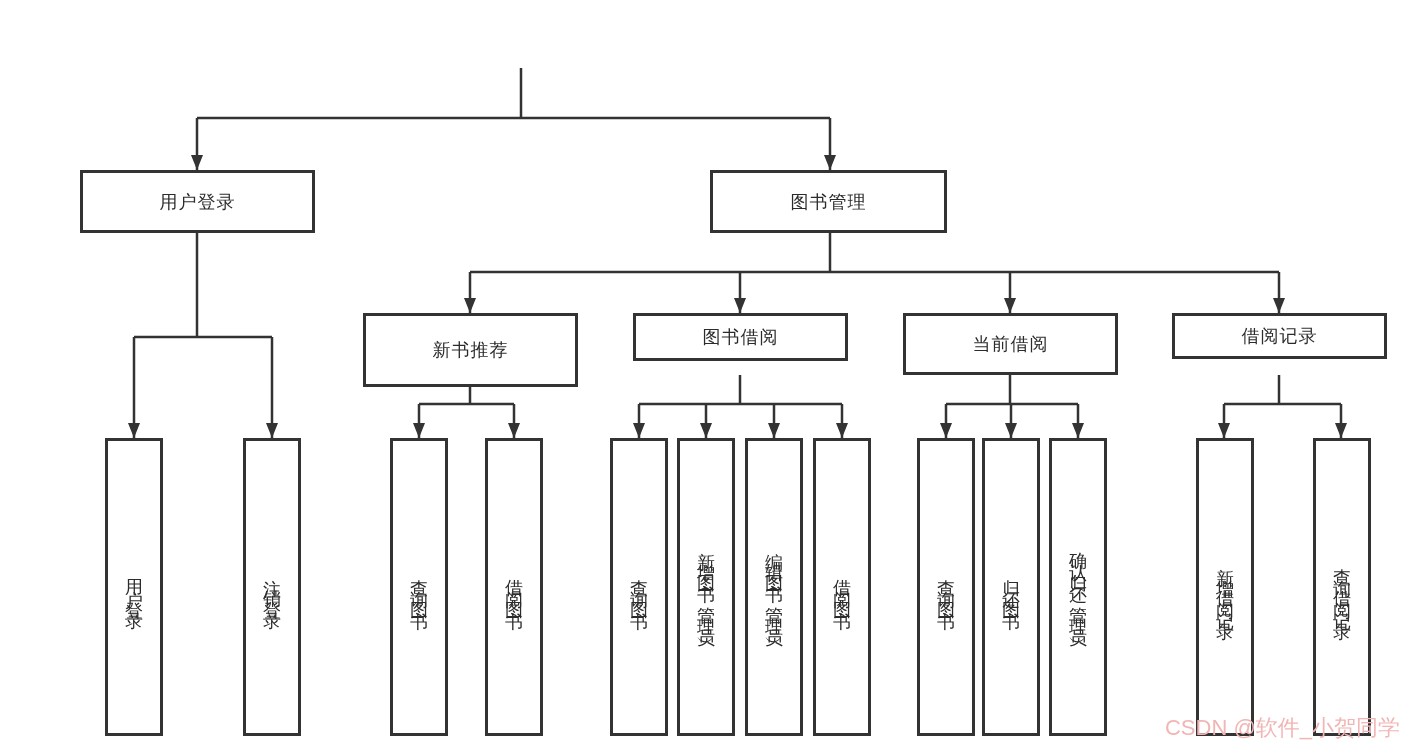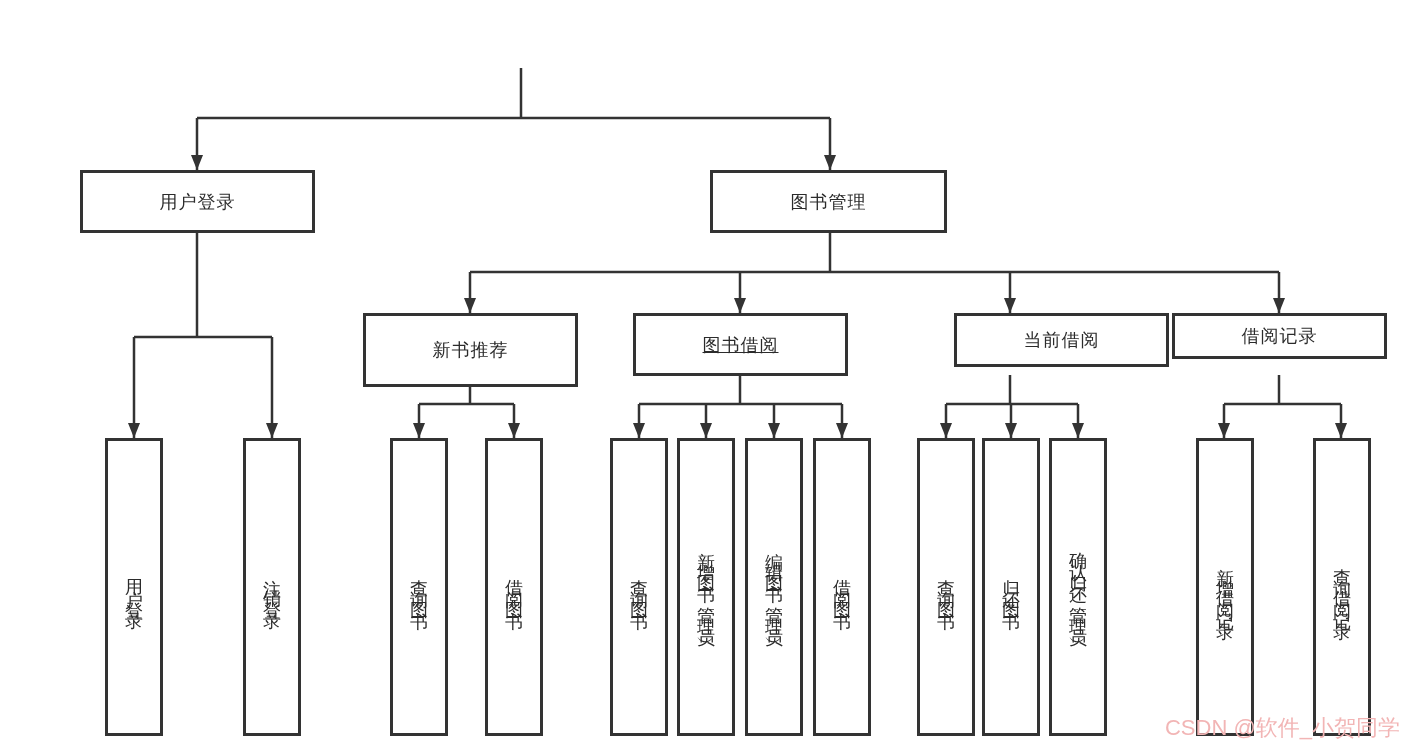--- a/index.html
+++ b/index.html
@@ -99,24 +99,24 @@
   <div class="node h-node" style="left:80px; top:170px; width:235px; height:63px;">
     <span class="label">用户登录</span>
   </div>
   <div class="node h-node" style="left:710px; top:170px; width:237px; height:63px;">
     <span class="label">图书管理</span>
   </div>
 
   <div class="node h-node" style="left:363px; top:313px; width:215px; height:74px;">
     <span class="label">新书推荐</span>
   </div>
-  <div class="node h-node" style="left:633px; top:313px; width:215px; height:63px;text-decoration:underline;">
+  <div class="node h-node" style="left:633px; top:313px; width:215px; height:48px;">
     <span class="label">图书借阅</span>
   </div>
-  <div class="node h-node" style="left:954px; top:313px; width:215px; height:54px;">
+  <div class="node h-node" style="left:903px; top:313px; width:215px; height:62px;">
     <span class="label">当前借阅</span>
   </div>
   <div class="node h-node" style="left:1172px; top:313px; width:215px; height:46px;">
     <span class="label">借阅记录</span>
   </div>
 
   <div class="node leaf" style="left:105px; top:438px; width:58px; height:298px;">
     <span class="label">用户登录</span>
   </div>
   <div class="node leaf" style="left:243px; top:438px; width:58px; height:298px;">

